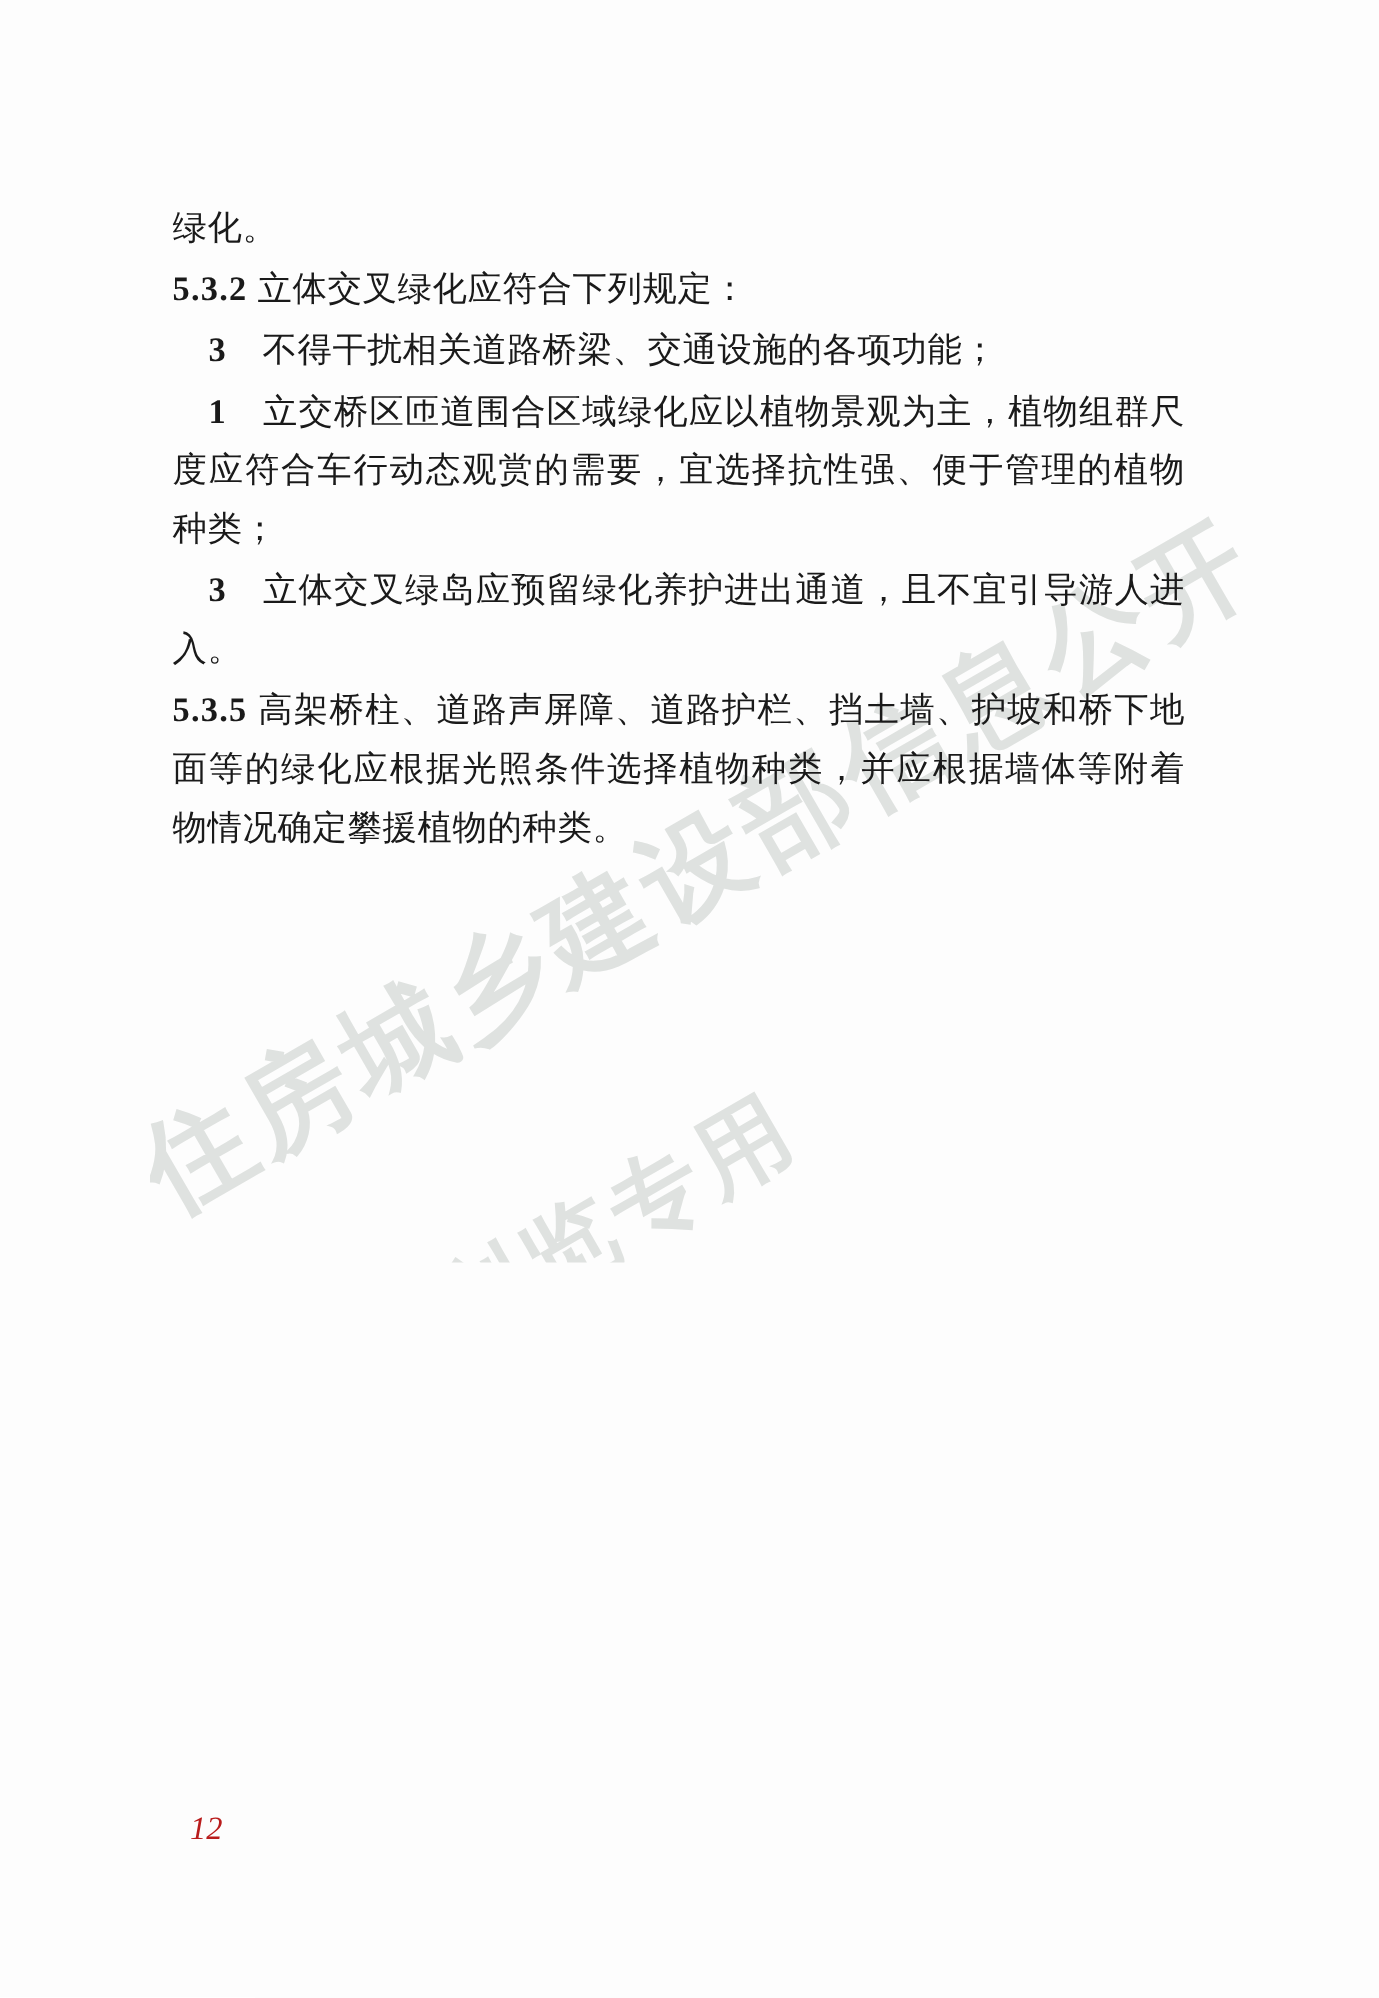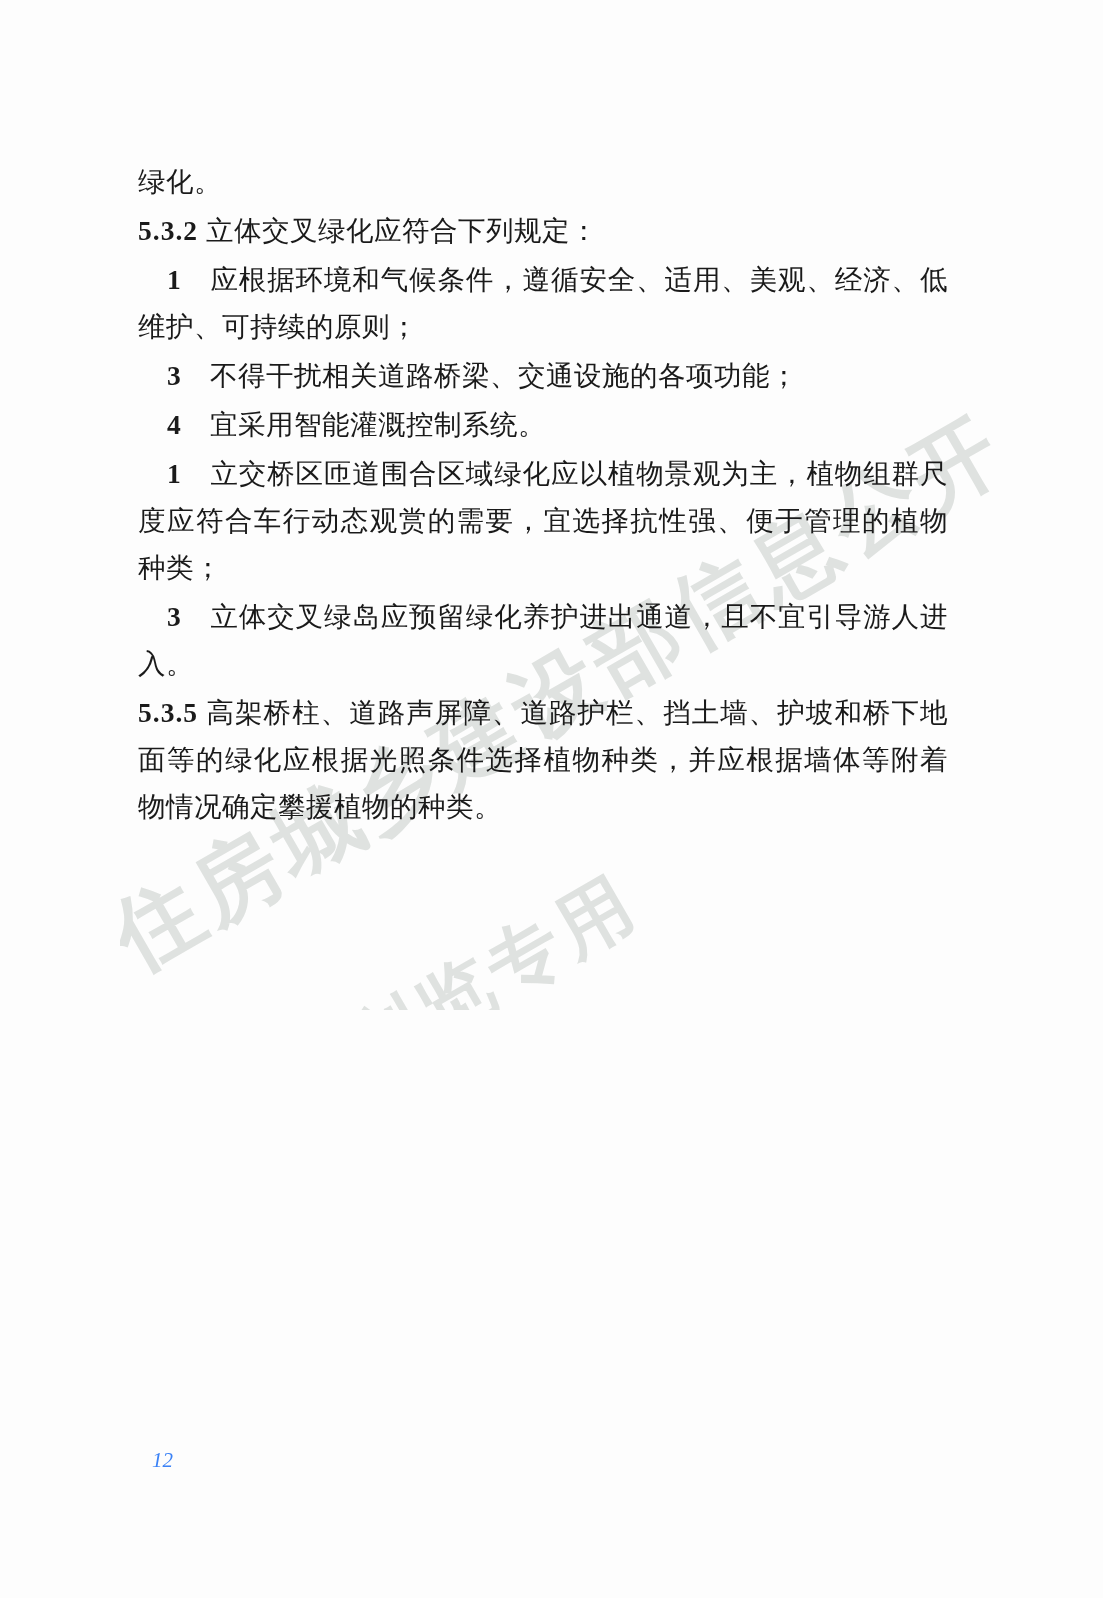--- a/index.html
+++ b/index.html
@@ -52,24 +52,24 @@
     width: 72px;
     text-align: center;
   }
   .no-indent {
     text-indent: 0;
   }
   .pagenum {
     position: absolute;
     left: 152px;
     top: 1448px;
-    font-size: 21px;
+    font-size: 26px;
     font-style: italic;
     font-family: "Liberation Serif", serif;
-    color: #3b82f6;
+    color: #b91c1c;
   }
 
   
   .watermark {
     position: absolute;
     left: 120px;
     top: 180px;
     width: 880px;
     height: 830px;
     pointer-events: none;
@@ -110,32 +110,26 @@
   <div class="content">
 
     <p class="para no-indent">
       <span>绿化。</span>
     </p>
 
     <p class="para no-indent">
       <span class="num">5.3.2</span><span>立体交叉绿化应符合下列规定：</span>
     </p>
 
-    <p class="item no-indent">
-      <span class="idx">1</span><span>应根据环境和气候条件，遵循安全、适用、美观、经济、低维护、可持续的原则；</span>
-    </p>
 
 
     <p class="item no-indent">
       <span class="idx">3</span><span>不得干扰相关道路桥梁、交通设施的各项功能；</span>
     </p>
 
-    <p class="item no-indent">
-      <span class="idx">4</span><span>宜采用智能灌溉控制系统。</span>
-    </p>
 
 
     <p class="item no-indent">
       <span class="idx">1</span><span>立交桥区匝道围合区域绿化应以植物景观为主，植物组群尺度应符合车行动态观赏的需要，宜选择抗性强、便于管理的植物种类；</span>
     </p>
 
 
     <p class="item no-indent">
       <span class="idx">3</span><span>立体交叉绿岛应预留绿化养护进出通道，且不宜引导游人进入。</span>
     </p>

